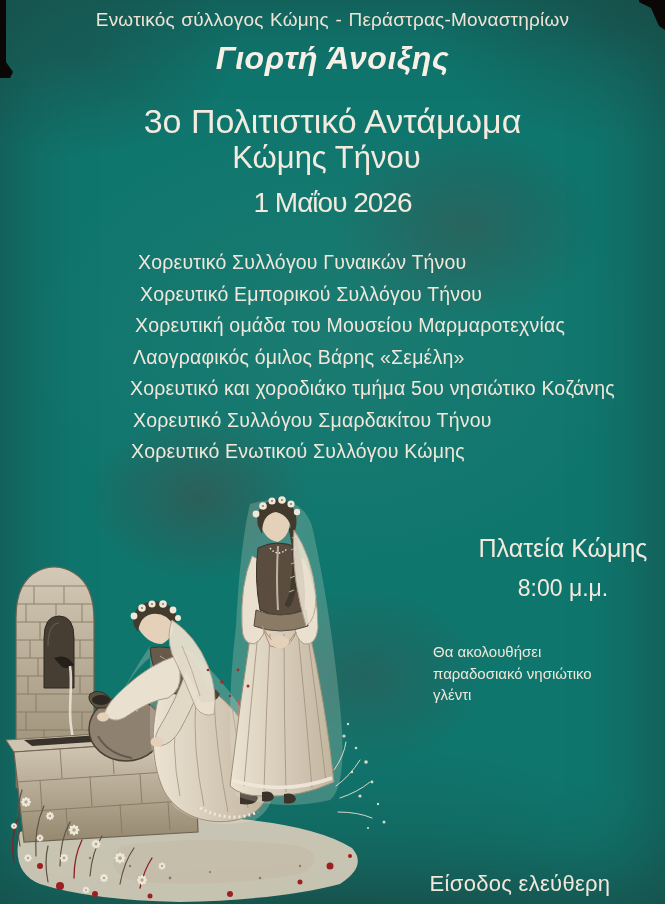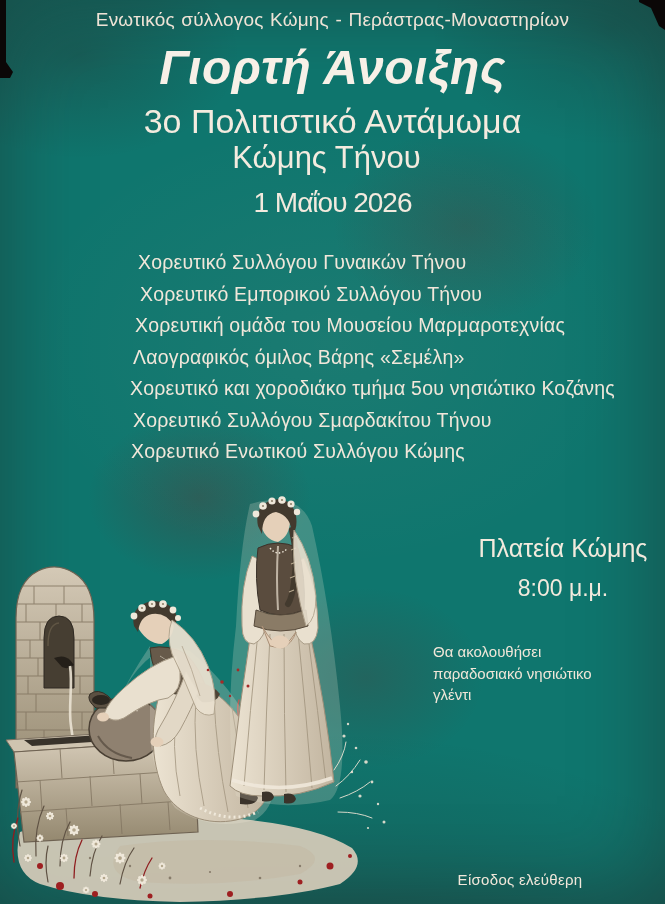--- a/index.html
+++ b/index.html
@@ -24,21 +24,21 @@
       radial-gradient(620px 360px at 50% 112%, rgba(55,4,4,.25), transparent 78%);
     box-shadow: inset 0 0 90px rgba(40,0,0,.35);
   }
   .organizer{
     position:absolute;top:9px;left:0;right:0;
     text-align:center;font-size:19px;letter-spacing:.2px;word-spacing:1px;
     color:#efe3d6;
   }
   .title{
     position:absolute;top:40px;left:0;right:0;margin:0;
-    text-align:center;font-size:48px;font-style:italic;font-weight:700;
+    text-align:center;font-size:32px;font-style:italic;font-weight:700;
     letter-spacing:.5px;color:#f7f0e7;
   }
   .event-line1{
     position:absolute;top:102px;left:0;right:0;
     text-align:center;font-size:34px;font-weight:400;color:#f4ebdf;
   }
   .event-line2{
     position:absolute;top:140px;left:0;right:12px;
     text-align:center;font-size:31px;font-weight:400;color:#f4ebdf;
   }
@@ -59,21 +59,21 @@
   .time{
     position:absolute;left:463px;top:575px;width:200px;
     text-align:center;font-size:23px;color:#f3eadd;
   }
   .after-note{
     position:absolute;left:433px;top:641px;width:232px;
     text-align:left;font-size:15px;line-height:21.5px;color:#f0e6d8;
   }
   .admission{
     position:absolute;left:420px;top:871px;width:200px;
-    text-align:center;font-size:15px;color:#f1e7da;letter-spacing:.3px;
+    text-align:center;font-size:22px;color:#f1e7da;letter-spacing:.3px;
   }
   .illustration{position:absolute;left:0;bottom:0;}
   .corner-tl{
     position:absolute;left:0;top:0;width:13px;height:78px;background:#0b0707;
     clip-path:polygon(0 0,6px 0,6px 62px,13px 72px,10px 78px,0 78px);
   }
   .corner-tr{
     position:absolute;right:0;top:0;width:26px;height:30px;background:#0b0707;
     clip-path:polygon(26px 0,26px 30px,20px 26px,12px 8px,0 2px,0 0);
   }

